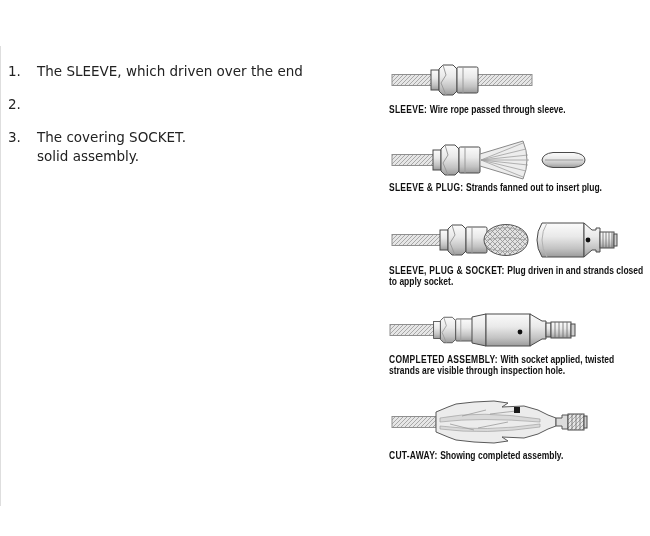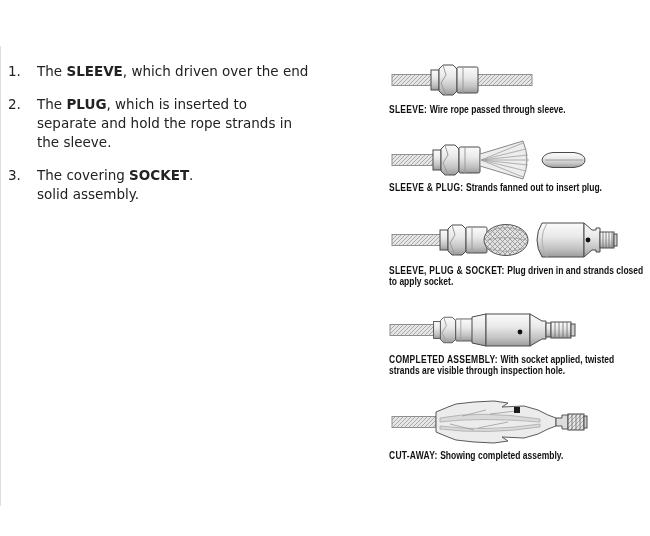--- a/index.html
+++ b/index.html
@@ -15,21 +15,21 @@
     background:#dedede;
   }
   
   .instructions {
     position:absolute; left:8px; top:62px; width:348px;
     margin:0; padding:0; list-style:none;
     color:#222222; font-size:13.5px; line-height:19px;
   }
   .instr-item { display:flex; margin-bottom:14px; }
   .instr-item .num { flex:0 0 29px; width:29px; }
-  .instr-item .b { font-weight:bold;margin-top:19px; }
+  .instr-item .b { font-weight:normal;margin-top:19px; }
   
   .figsvg { position:absolute; }
   .caption {
     position:absolute; left:389px; width:300px;
     transform:scaleX(0.85); transform-origin:left top;
     font-family:"Liberation Sans", sans-serif;
     font-weight:bold; font-size:10px; line-height:11px;
     color:#111111;
   }
   .caption .cap-label { letter-spacing:0.3px; margin-right:3px; }
@@ -67,25 +67,20 @@
 
 <ol class="instructions" id="instruction-list">
     <li class="instr-item">
       <span class="num">1.</span>
       <div>
         <div><span>The </span><span class="b">SLEEVE</span><span>, which driven over the end</span></div>
       </div>
     </li>
     <li class="instr-item">
       <span class="num">2.</span>
-      <div>
-        <div><span>The </span><span class="b">PLUG</span><span>, which is inserted to</span></div>
-        <div><span>separate and hold the rope strands in</span></div>
-        <div><span>the sleeve.</span></div>
-      </div>
     </li>
     <li class="instr-item">
       <span class="num">3.</span>
       <div>
         <div><span>The covering </span><span class="b">SOCKET</span><span>.</span></div>
         <div><span>solid assembly.</span></div>
       </div>
     </li>
   </ol>
 

